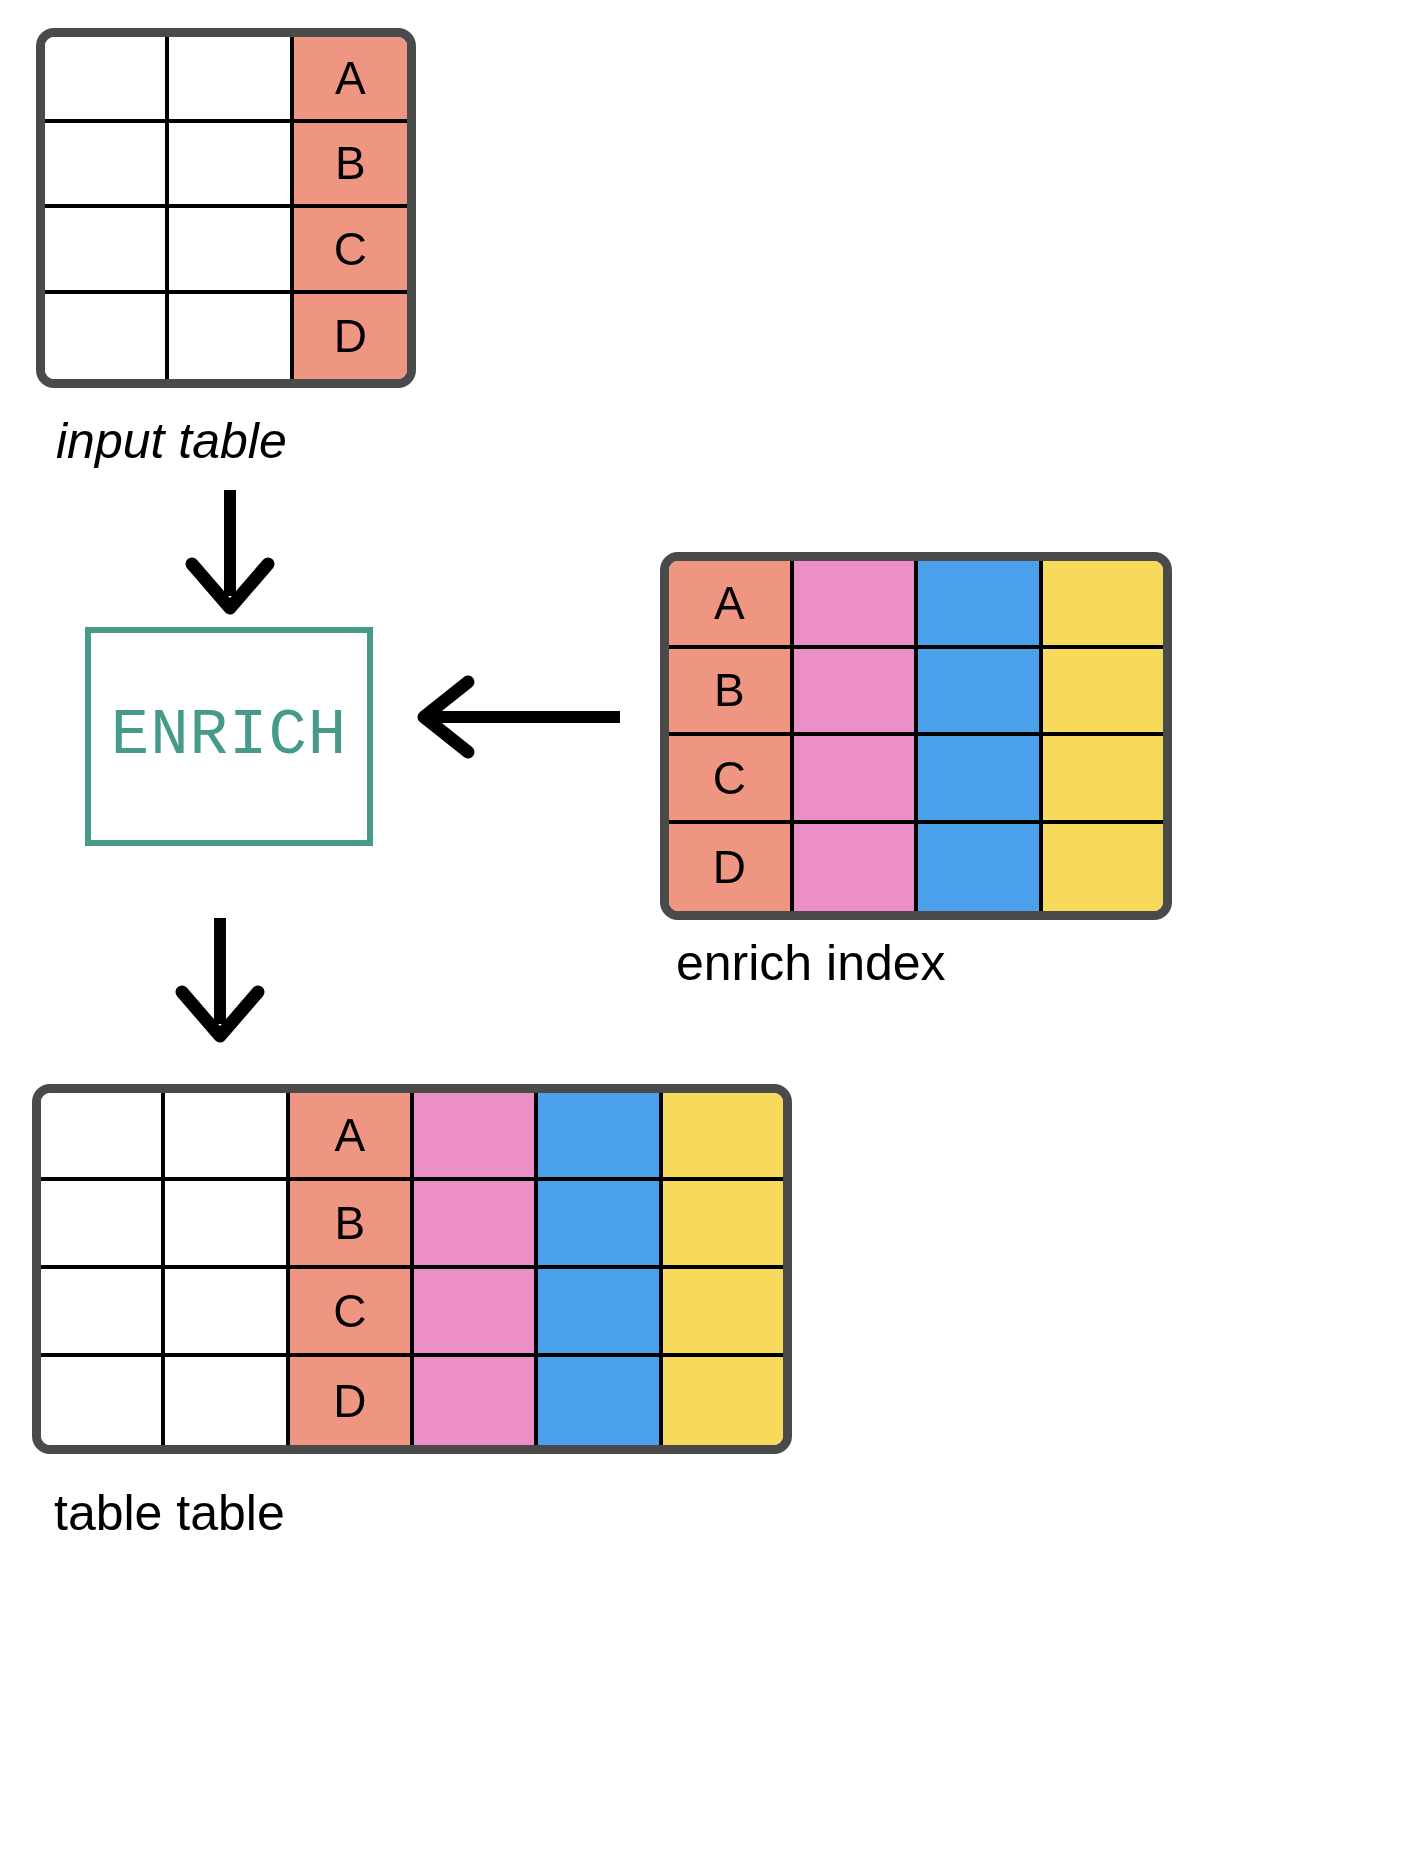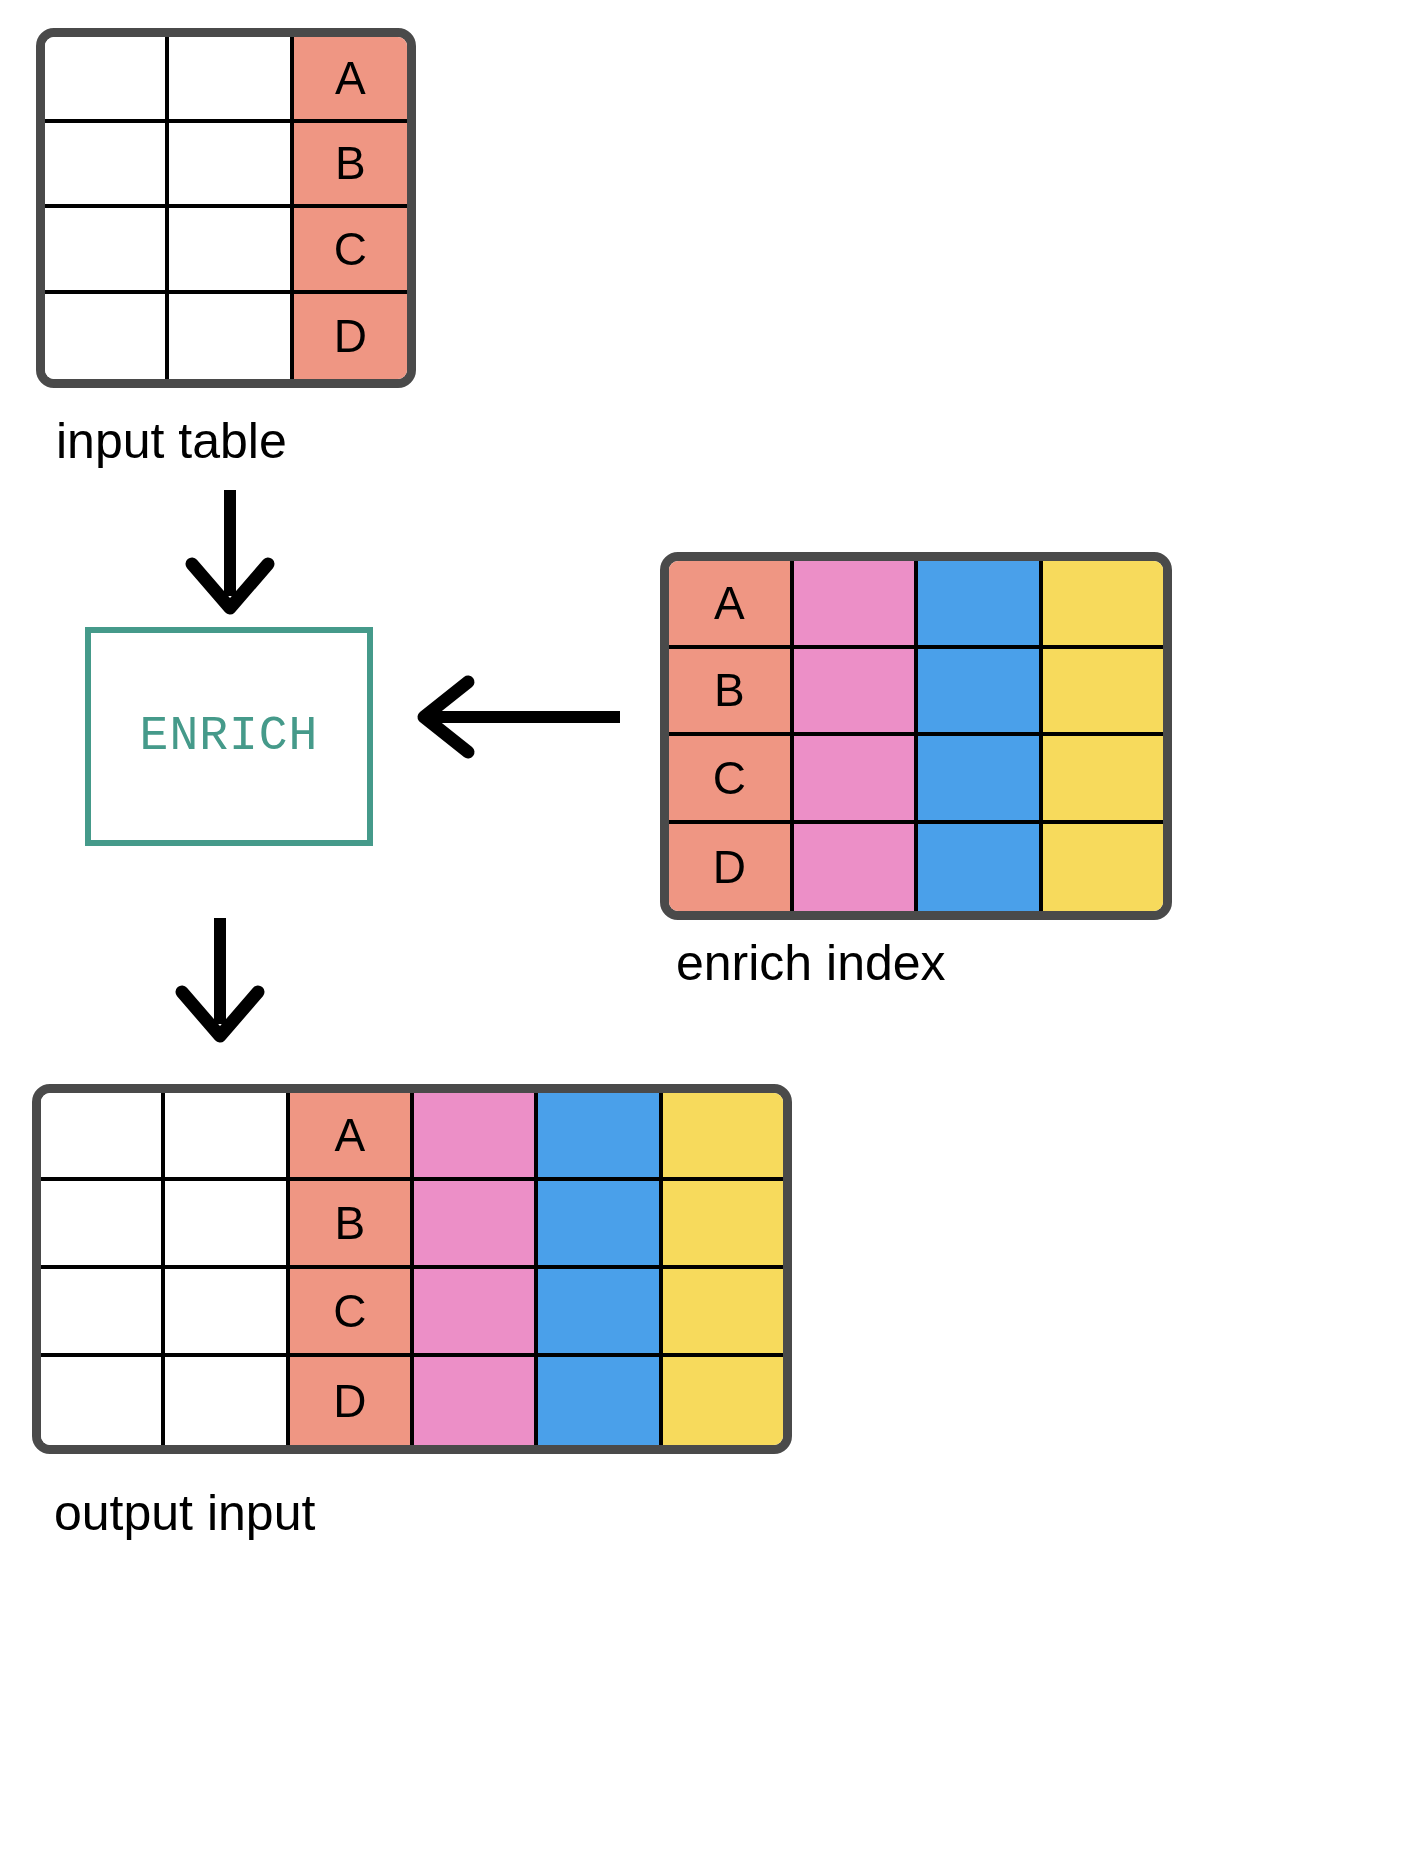--- a/index.html
+++ b/index.html
@@ -64,21 +64,21 @@
   #input-table  .tcell:nth-child(3) { flex: 1.00 1 0; }
 
   
   .caption {
     position: absolute;
     font-size: 50px;
     color: #000000;
     white-space: nowrap;
     font-family: "Liberation Sans", sans-serif;
   }
-  #caption-input  { left: 56px;  top: 412px;  }
+  #caption-input  { left: 56px;  top: 412px; font-style: italic;  }
   #caption-enrich { left: 676px; top: 934px;  }
   #caption-output { left: 54px;  top: 1484px; }
 
   
   .arrow { position: absolute; }
   #arrow-input-to-cmd { left: 170px; top: 490px;  width: 120px; height: 125px; }
   #arrow-cmd-to-out   { left: 160px; top: 918px;  width: 120px; height: 125px; }
   #arrow-enrich-to-cmd{ left: 410px; top: 672px;  width: 210px; height: 90px;  }
 
   
@@ -92,21 +92,21 @@
     border: 6px solid #459a8a;
     background: #ffffff;
     display: flex;
     flex-direction: column;
     align-items: center;
     justify-content: center;
     color: #459a8a;
   }
   #enrich-command .line-mono {
     font-family: "Liberation Mono", monospace;
-    font-size: 48px;
+    font-size: 64px;
     line-height: 1.18;
     letter-spacing: 1px;
   }
   #enrich-command .line-sans {
     font-family: "Liberation Sans", sans-serif;
     font-size: 48px;
     line-height: 1.18;
   }
 </style>
 </head>
@@ -216,13 +216,13 @@
     </div>
     <div class="trow">
       <div class="tcell c-white"></div>
       <div class="tcell c-white"></div>
       <div class="tcell c-salmon">D</div>
       <div class="tcell c-pink"></div>
       <div class="tcell c-blue"></div>
       <div class="tcell c-yellow"></div>
     </div>
   </div>
-<div class="caption" id="caption-output">output input</div>
+<div class="caption" id="caption-output">table table</div>
 
 </body></html>

